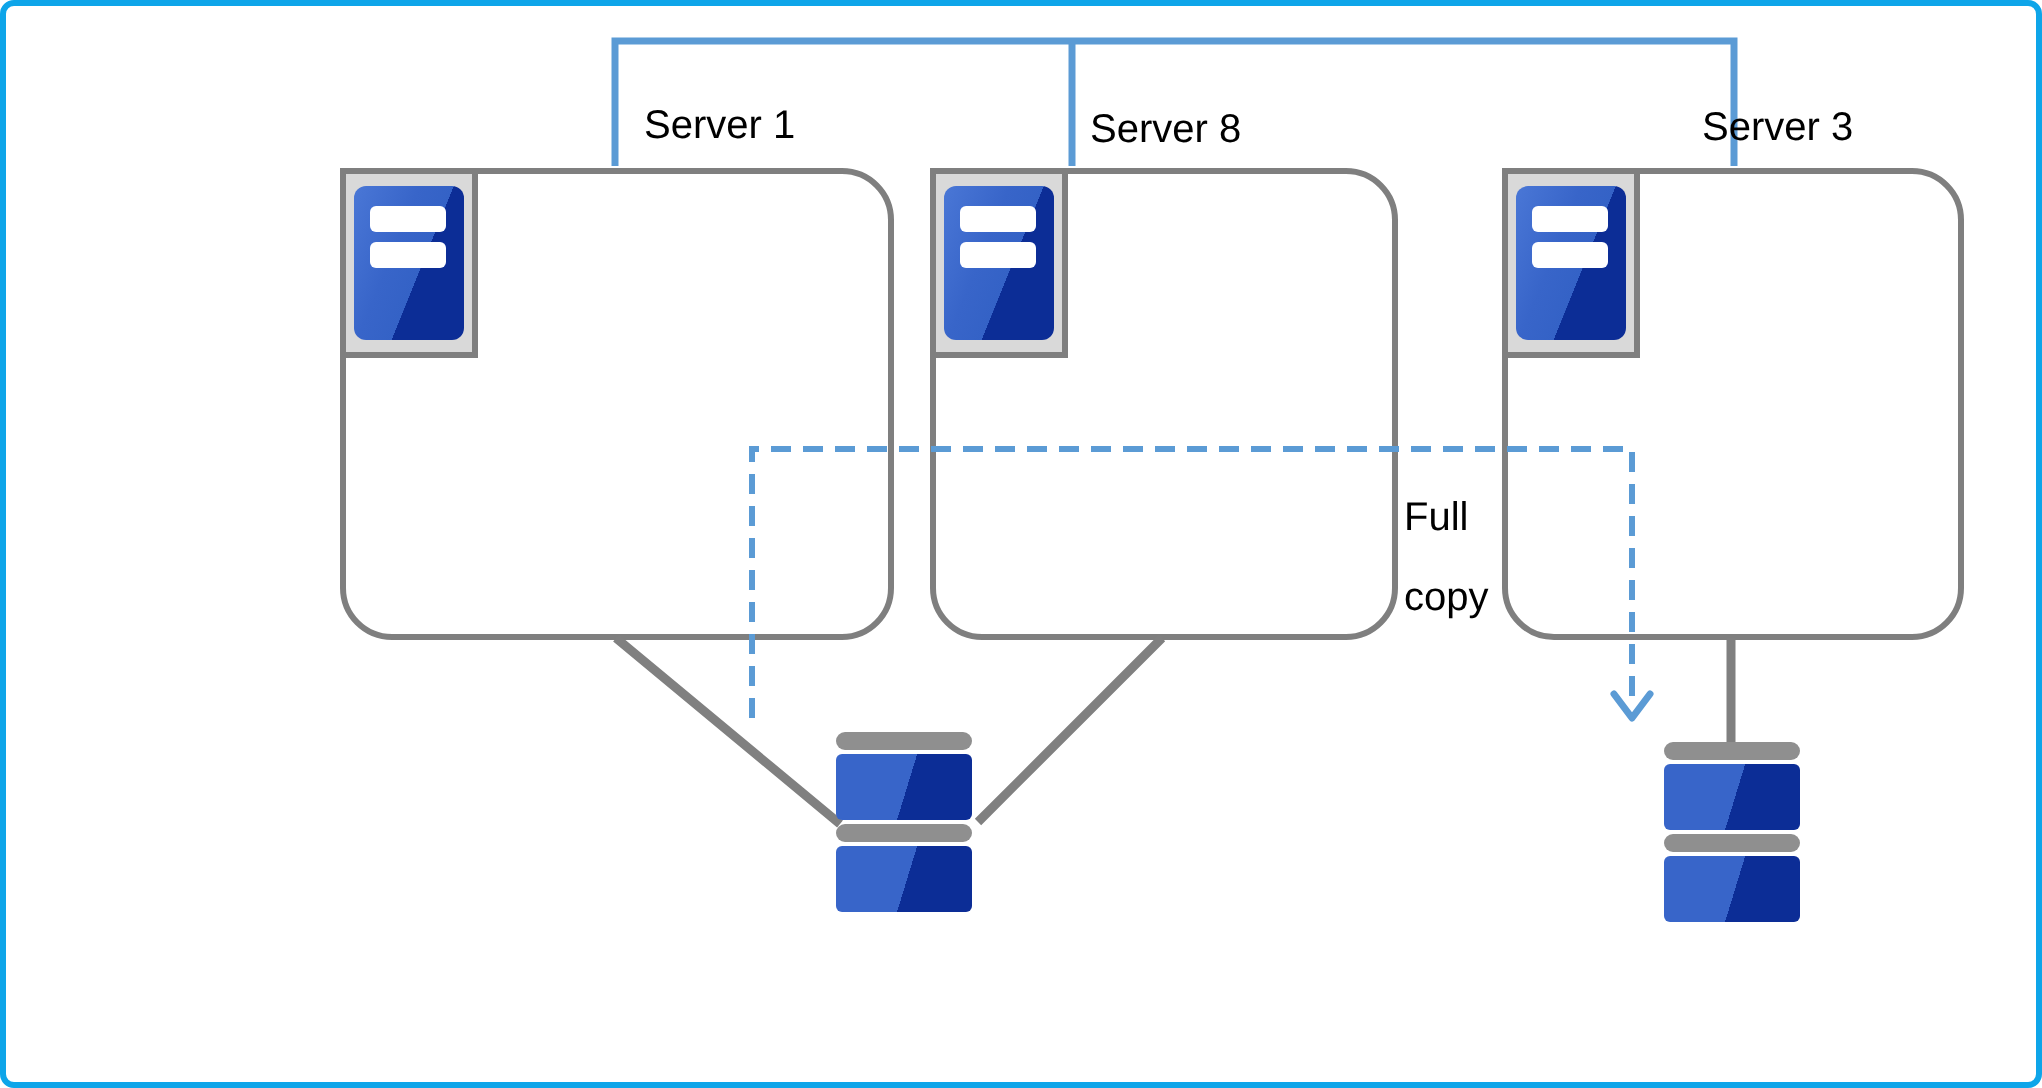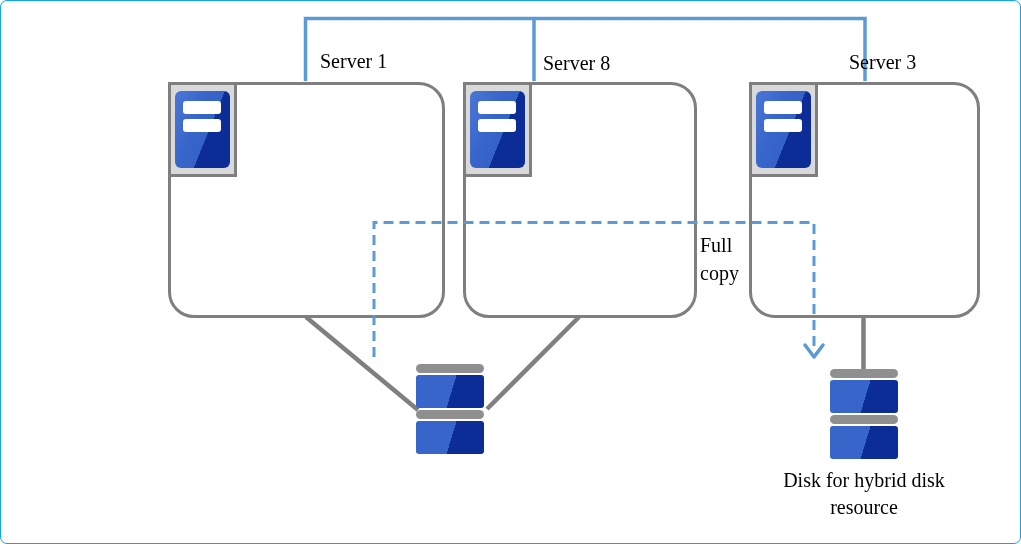--- a/index.html
+++ b/index.html
@@ -1,24 +1,24 @@
 <!DOCTYPE html>
 <html><head>
 <meta charset="utf-8">
 <style>
   html,body{margin:0;padding:0;background:#ffffff;}
   .canvas{
     position:relative;
     width:1021px;height:544px;
     background:#ffffff;
-    border:1px solid #0ea5e9;
+    border:3px solid #0ea5e9;
     border-radius:7px;
     box-sizing:border-box;
     overflow:hidden;
-    font-family:Liberation Serif, serif;
+    font-family:Liberation Sans, sans-serif;
     color:#000;
   }
   .server-box{
     position:absolute;
     top:81px;height:236px;
     background:#ffffff;
     border:3px solid #7f7f7f;
     border-radius:26px;
     box-sizing:border-box;
     z-index:1;
@@ -58,21 +58,21 @@
   .label{
     position:absolute;
     font-size:20px;line-height:24px;
     white-space:nowrap;
     z-index:4;
   }
   .lbl-s1{left:319px;top:48px;}
   .lbl-s2{left:542px;top:50px;}
   .lbl-s3{left:848px;top:49px;}
   .lbl-fullcopy{left:699px;top:230px;line-height:28px;}
-  .lbl-fullcopy span{display:block;}
+  .lbl-fullcopy span{display:block;margin-top:12px;}
   .disk-label{text-align:center;line-height:27px;white-space:nowrap;}
   .lbl-shared{left:321px;top:465px;width:260px;}
   .lbl-replica{left:733px;top:466px;width:260px;}
   .disk-label span{display:block;}
 
   .disk{
     position:absolute;width:68px;
     display:flex;flex-direction:column;gap:2px;
     z-index:3;
   }
@@ -138,18 +138,14 @@
     <div class="platter"></div>
   </div>
 
   <div class="disk disk-replica">
     <div class="cap"></div>
     <div class="platter"></div>
     <div class="cap"></div>
     <div class="platter"></div>
   </div>
 
-  <div class="label disk-label lbl-replica">
-    <span>Disk for hybrid disk</span>
-    <span>resource</span>
-  </div>
 
 </div>
 
 </body></html>

